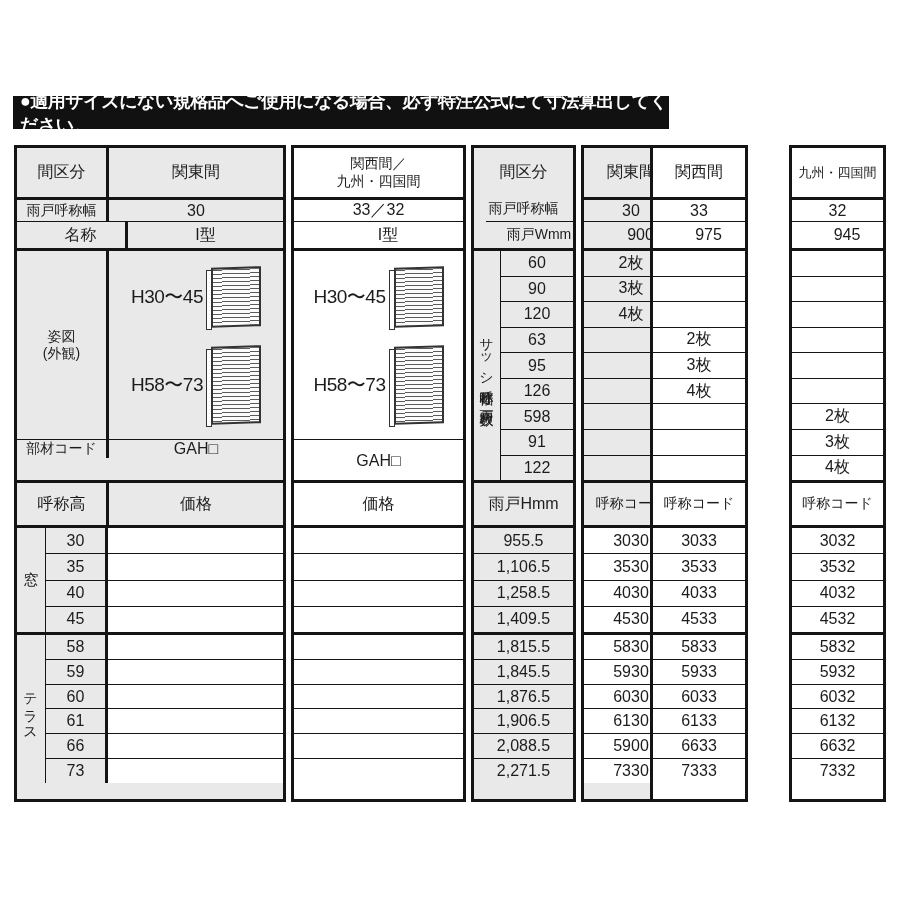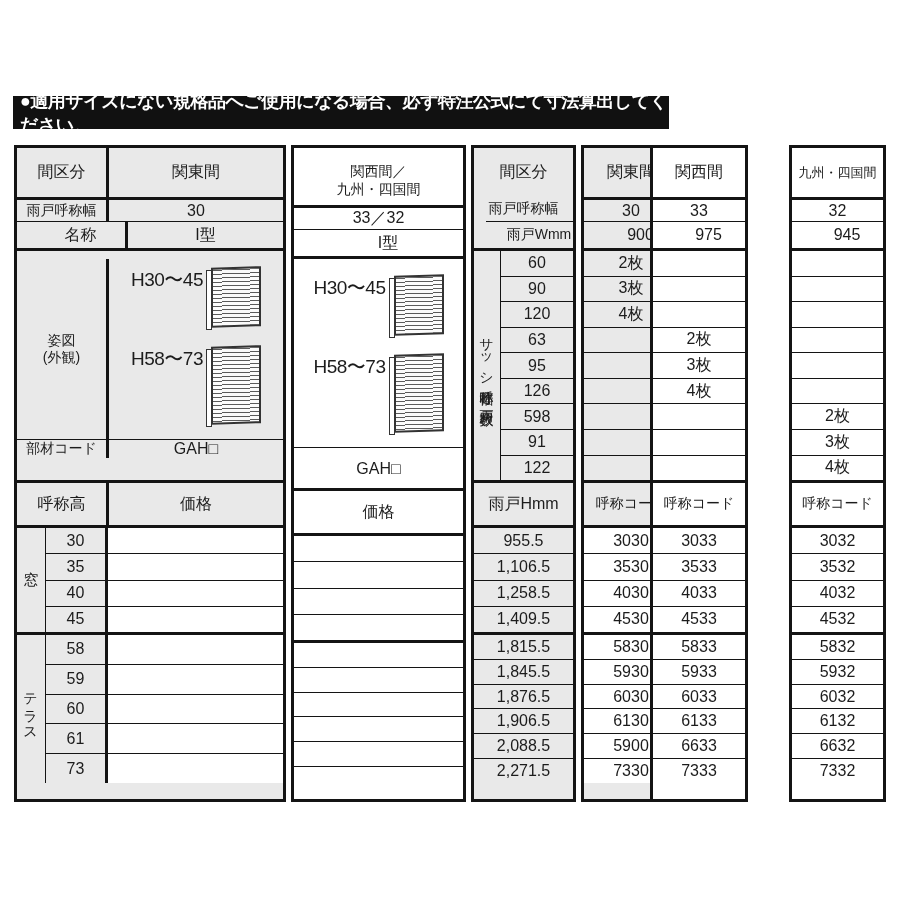--- a/index.html
+++ b/index.html
@@ -15,21 +15,21 @@
     display:flex; flex-direction:column; background:#fff;}
   .gbg{background:var(--gray);}
 
   
   .rH{height:49px;} .rW{height:24px;} .rN{height:27px;padding-left:19px;}
   .rMID{height:232px;} .rSEC{height:45px;} .rG1{height:107px;} .rG2{height:151px;}
   .bt3{border-top:3px solid var(--bk);} .bt1{border-top:1px solid var(--bk);align-items:flex-end;}
 
   .row{display:flex; align-items:stretch;}
   .c{display:flex; align-items:center; justify-content:center; font-size:16px; text-align:center; overflow:hidden;}
-  .sm{font-size:14px;} .pre{white-space:pre-line; line-height:1.25;margin-top:8px;}
+  .sm{font-size:14px;} .pre{white-space:pre-line; line-height:1.25;}
 
   
   .lab{width:92px; border-right:3px solid var(--bk);}
   .val{flex:1;}
   .subrow{display:flex;}
 
   
   .stack{display:flex; flex-direction:column;}
   .stack>*{flex:1;}
   .stack>*:not(:first-child){border-top:1px solid var(--bk);}
@@ -44,21 +44,21 @@
   .pcell{flex:1; background:#fff;}
 
   
   .hsplit{display:flex;}
   .vlab{width:27px; border-right:1px solid var(--bk); display:flex; align-items:center; justify-content:center;}
   .numcol{flex:1;}
   .vtext{writing-mode:vertical-rl; text-orientation:upright; font-size:14px; letter-spacing:1px; line-height:1;}
 
   
   .figwrap{display:flex; flex-direction:column; justify-content:space-around; align-items:center; padding:6px 2px;}
-  .figitem{display:flex; align-items:flex-start; gap:8px;}
+  .figitem{display:flex; align-items:center; gap:8px;}
   .figitem span{font-size:19px; letter-spacing:-0.5px;}
   .shutter{position:relative; border:2px solid #333;
     background:repeating-linear-gradient(to bottom,#5a5a5a 0 1px,#fbfbfb 1px 4px);
     transform:skewY(-2deg);}
   .sh-s{width:50px; height:60px;} .sh-t{width:50px; height:78px;}
   .shutter::before{content:""; position:absolute; left:-7px; top:0px; bottom:-4px; width:4px;
     background:#fff; border:1px solid #333; transform:skewY(3deg);}
 </style>
 </head>
 <body>
@@ -142,20 +142,24 @@
         </div>
           <div class="grow">
           <div class="hcell c">60</div>
           <div class="pcell c"></div>
         </div>
           <div class="grow">
           <div class="hcell c">61</div>
           <div class="pcell c"></div>
         </div>
           <div class="grow">
+          <div class="hcell c">66</div>
+          <div class="pcell c"></div>
+        </div>
+          <div class="grow">
           <div class="hcell c">73</div>
           <div class="pcell c"></div>
         </div>
         </div>
     </div>
   </div>
 
   <div class="box" style="left:291px; width:175px;">
     <div class="c rH pre sm">関西間／
 九州・四国間</div>

